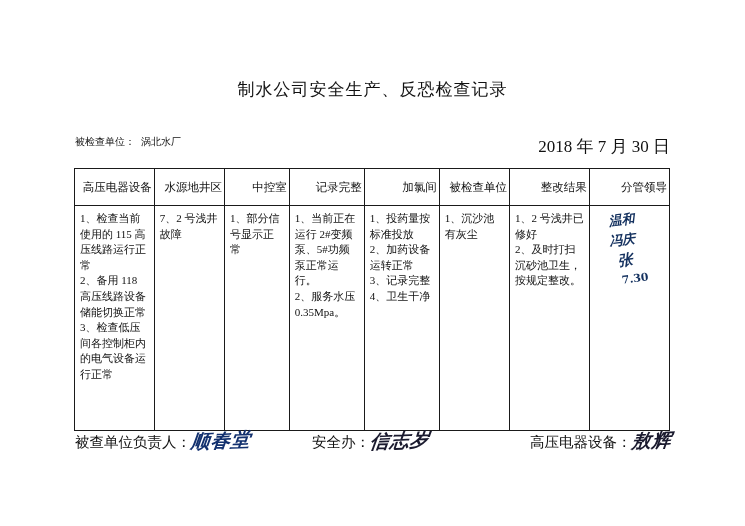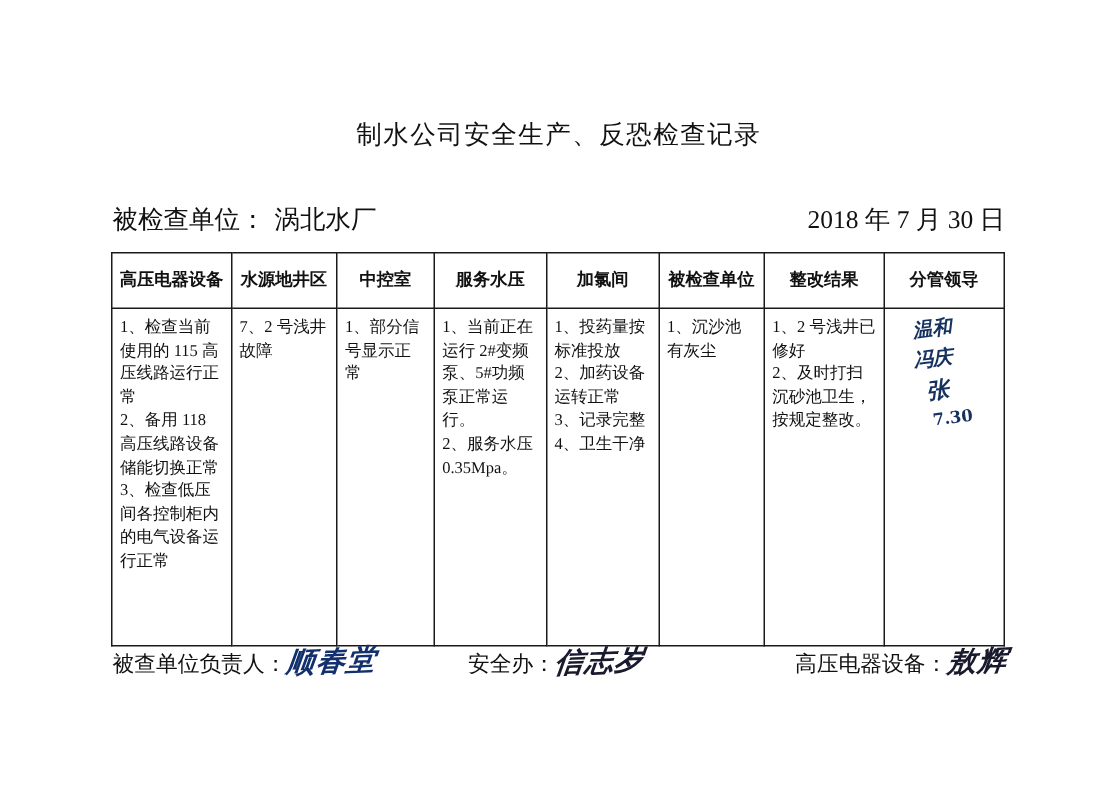--- a/index.html
+++ b/index.html
@@ -35,21 +35,21 @@
     position: absolute;
     left: 75px;
     top: 135px;
     width: 595px;
     height: 22px;
   }
   .meta-unit {
     position: absolute;
     left: 0;
     top: 0;
-    font-size: 17px;
+    font-size: 10px;
     white-space: nowrap;
   }
   .meta-unit .val {
     margin-left: 6px;
   }
   .meta-date {
     position: absolute;
     right: 0;
     top: 0;
     font-size: 17px;
@@ -65,23 +65,23 @@
     table-layout: fixed;
   }
   table.grid th, table.grid td {
     border: 1px solid #1a1a1a;
     vertical-align: top;
     padding: 5px 4px 4px 5px;
     font-size: 11px;
     line-height: 1.42;
   }
   table.grid th {
-    text-align: center;
+    text-align: right;
     vertical-align: middle;
-    font-weight: bold;
+    font-weight: normal;
     font-size: 11.5px;
     height: 30px;
     padding: 3px 2px;
   }
   td.cell {
     height: 215px;
   }
   .cell-text {
     white-space: pre-line;
     word-break: break-all;
@@ -159,21 +159,21 @@
       <col style="width:12.6%">
       <col style="width:11.8%">
       <col style="width:13.4%">
       <col style="width:13.5%">
     </colgroup>
     <thead>
       <tr>
         <th>高压电器设备</th>
         <th>水源地井区</th>
         <th>中控室</th>
-        <th>服务水压</th>
+        <th>记录完整</th>
         <th>加氯间</th>
         <th>被检查单位</th>
         <th>整改结果</th>
         <th>分管领导</th>
       </tr>
     </thead>
     <tbody>
       <tr>
         <td class="cell"><span class="cell-text">1、检查当前使用的 115 高压线路运行正常
 2、备用 118 高压线路设备储能切换正常

